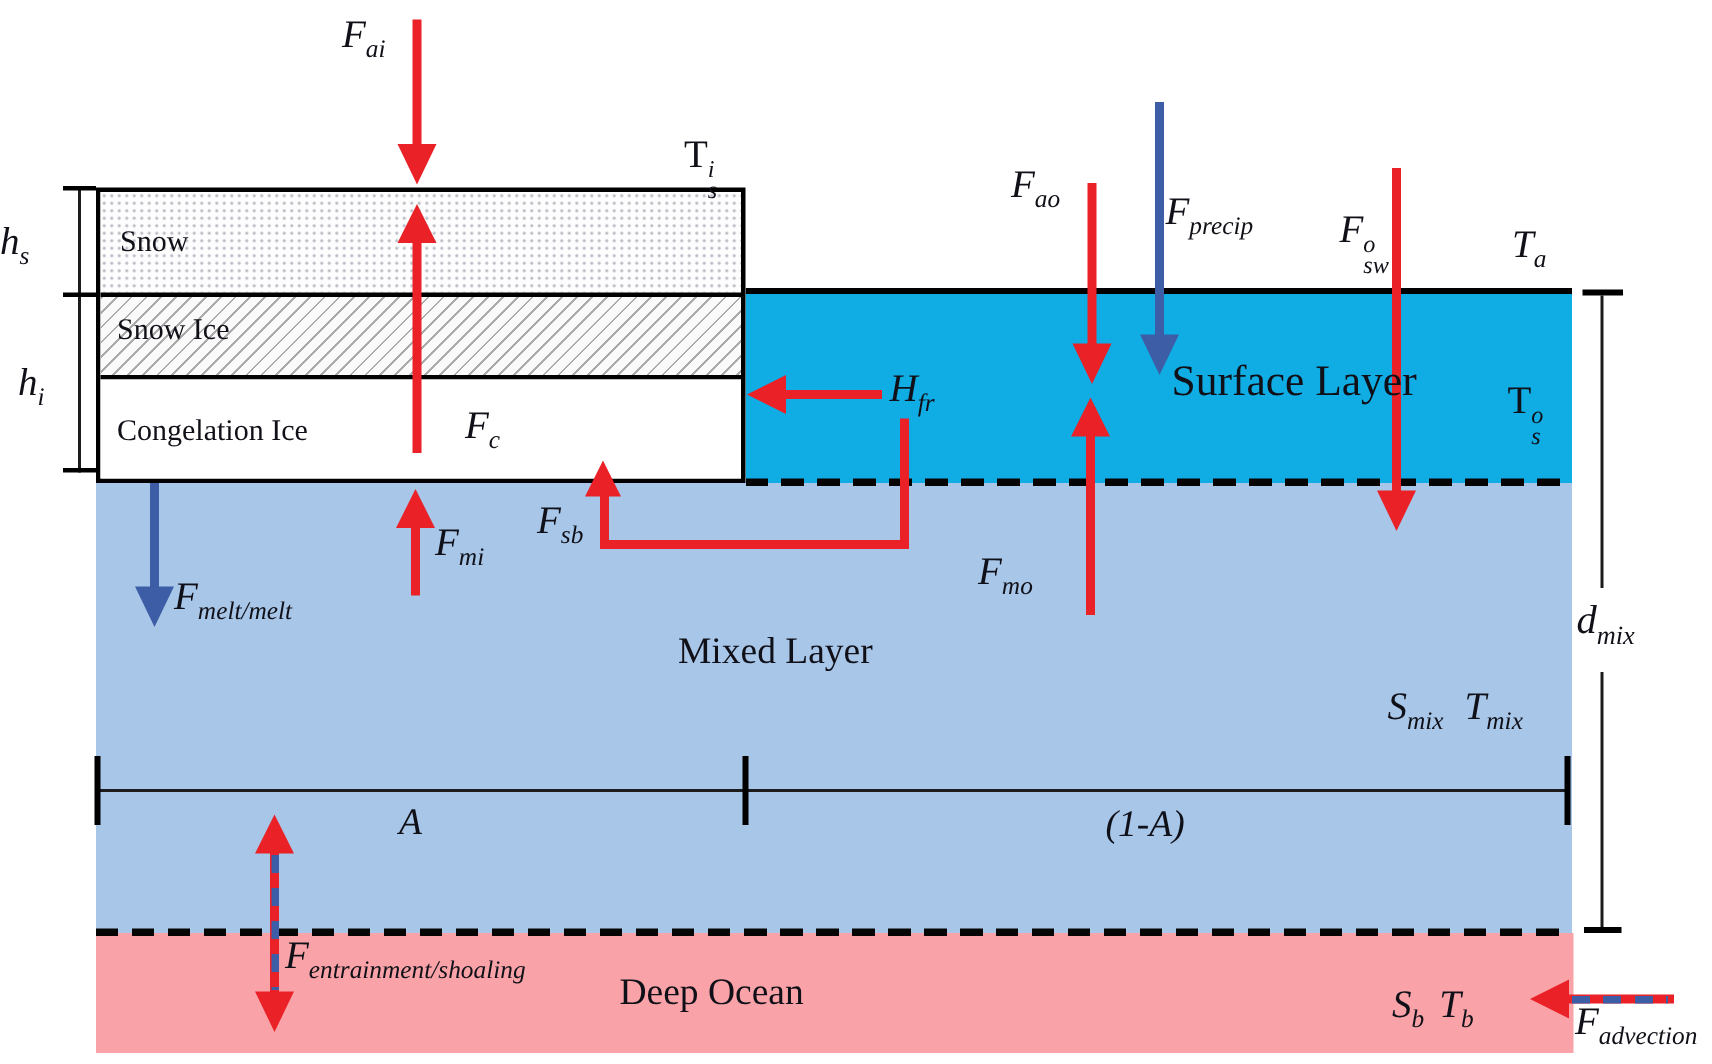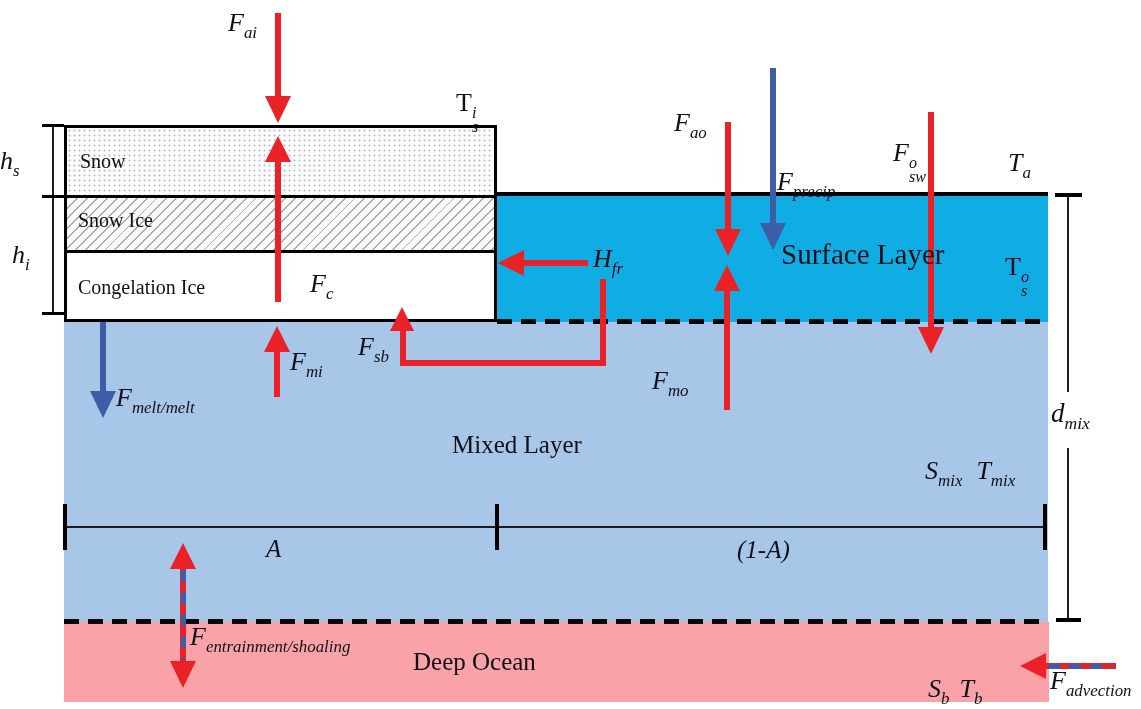--- a/index.html
+++ b/index.html
@@ -122,21 +122,21 @@
   <div class="abs shaft-v red" style="left:725px;top:122px;height:108px;"></div>
   <div class="abs head head-down-red" style="left:715px;top:229px;"></div>
   <div class="lbl" style="left:674px;top:110px;"><span>F</span><sub>ao</sub></div>
 
   <div class="abs head head-up-red" style="left:714px;top:265px;"></div>
   <div class="abs shaft-v red" style="left:724px;top:290px;height:120px;"></div>
   <div class="lbl" style="left:652px;top:368px;"><span>F</span><sub>mo</sub></div>
 
   <div class="abs shaft-v blue" style="left:770px;top:68px;height:157px;"></div>
   <div class="abs head head-down-blue" style="left:760px;top:223px;"></div>
-  <div class="lbl" style="left:777px;top:128px;margin-top:41px;"><span>F</span><sub>precip</sub></div>
+  <div class="lbl" style="left:777px;top:128px;"><span>F</span><sub>precip</sub></div>
 
   <div class="abs shaft-v red" style="left:928px;top:112px;height:216px;"></div>
   <div class="abs head head-down-red" style="left:918px;top:327px;"></div>
   <div class="lbl" style="left:893px;top:140px;"><span>F</span><span class="stk">
         <span class="s-sup">o</span>
         <span class="s-sub">sw</span>
       </span></div>
 
   <div class="abs head head-up-red" style="left:170px;top:543px;"></div>
   <div class="abs shaft-v red" style="left:180px;top:567px;height:96px;"></div>
@@ -152,18 +152,18 @@
   <div class="lbl" style="left:456px;top:90px;"><span class="rm">T</span><span class="stk">
         <span class="s-sup rm">i</span>
         <span class="s-sub rm">s</span>
       </span></div>
   <div class="lbl" style="left:1008px;top:150px;"><span>T</span><sub>a</sub></div>
   <div class="lbl plain" style="left:781px;top:240px;font-size:29px;">Surface Layer</div>
   <div class="lbl" style="left:1005px;top:254px;"><span class="rm">T</span><span class="stk">
         <span class="s-sup rm">o</span>
         <span class="s-sub rm">s</span>
       </span></div>
-  <div class="lbl plain" style="left:452px;top:432px;font-size:25px;">Mixed Layer</div>
+  <div class="lbl plain" style="left:452px;top:422px;font-size:25px;">Mixed Layer</div>
   <div class="lbl" style="left:925px;top:458px;"><span>S</span><sub>mix</sub><span class="gap"></span><span>T</span><sub>mix</sub></div>
   <div class="lbl plain" style="left:413px;top:649px;font-size:25px;">Deep Ocean</div>
-  <div class="lbl" style="left:928px;top:676px;text-align:center;"><span>S</span><sub>b</sub><span class="gap" style="width:10px;"></span><span>T</span><sub>b</sub></div>
+  <div class="lbl" style="left:928px;top:657px;text-align:center;"><span>S</span><sub>b</sub><span class="gap" style="width:10px;"></span><span>T</span><sub>b</sub></div>
 
 </div>
 
 </body></html>

